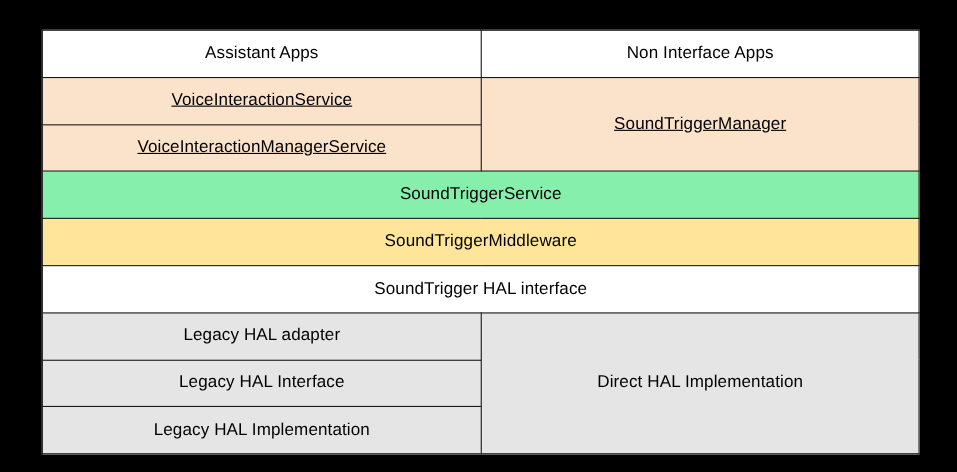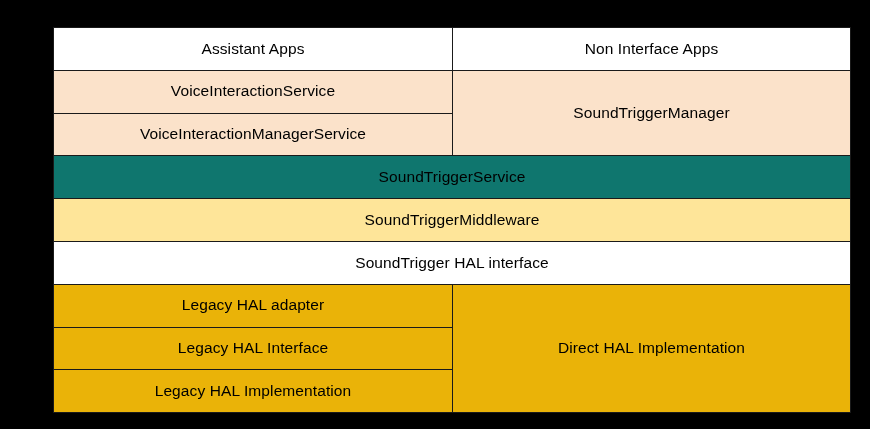--- a/index.html
+++ b/index.html
@@ -17,21 +17,21 @@
 
   #diagram-root {
     position: relative;
     width: 870px;
     height: 429px;
     background: #000000;
   }
 
   #stack-table {
     position: absolute;
-    left: 53px;
+    left: 38px;
     top: 27px;
     width: 797px;
     height: 376px;
     border-collapse: collapse;
     table-layout: fixed;
     background: #ffffff;
   }
 
   #stack-table td {
     border: 1px solid #1a1a1a;
@@ -47,24 +47,24 @@
     letter-spacing: 0.1px;
     white-space: nowrap;
   }
 
   
   col.col-left  { width: 399px; }
   col.col-right { width: 398px; }
 
   
   td.fill-white  { background: #ffffff; }
-  td.fill-peach  { background: #fbe2ca; }
-  td.fill-blue   { background: #0f766e; }
+  td.fill-peach  { background: #fbe2ca; text-decoration: underline; }
+  td.fill-blue   { background: #86efac; }
   td.fill-yellow { background: #fee599; margin-left: 46px; }
-  td.fill-green  { background: #eab308; }
+  td.fill-green  { background: #e5e5e5; }
 
   td.span-two  { height: 83.6px; }
   td.span-three{ height: 125.4px; }
 </style>
 </head>
 <body>
 
 <div id="diagram-root">
 
   <table id="stack-table">

